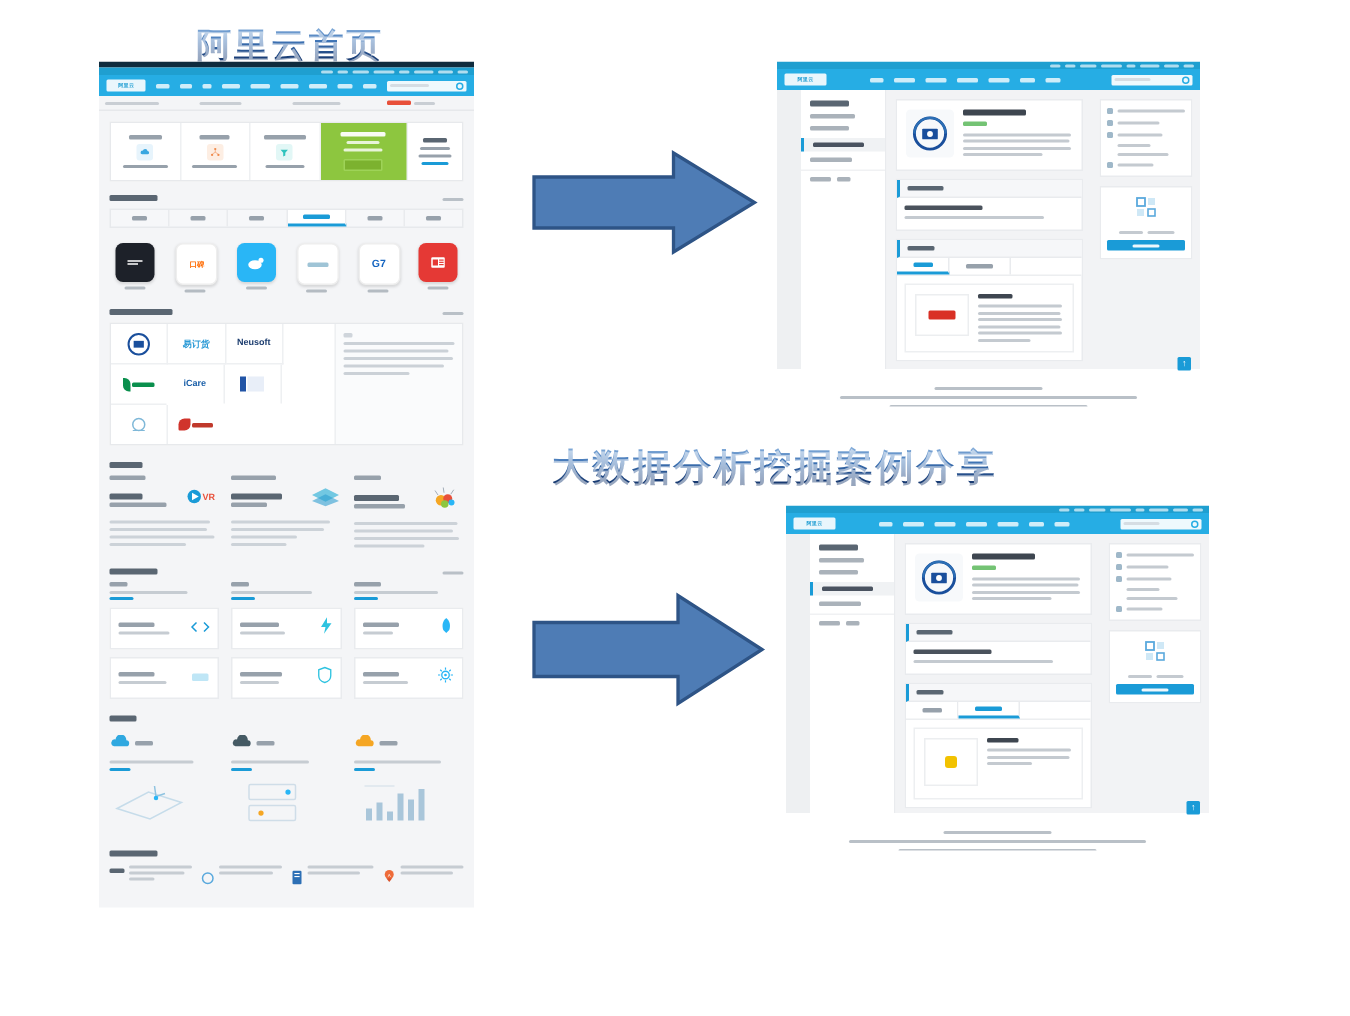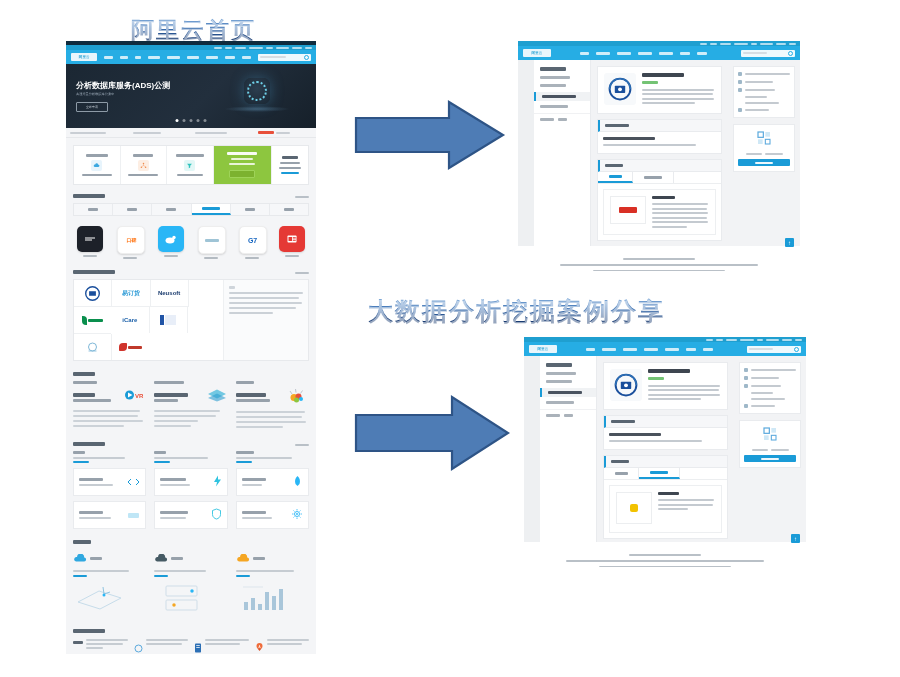--- a/index.html
+++ b/index.html
@@ -206,36 +206,20 @@
       <i class="item" style="width:13px"></i>
       <i class="item" style="width:13px"></i>
       <i class="item" style="width:10px"></i>
       <i class="item" style="width:10px"></i>
       <span class="az-search" style="width:52px;">
         <i style="width:26px;height:2px;background:#d5dde3;border:none;border-radius:1px;"></i>
         <i></i>
       </span>
     </div>
 
-    <div class="hero" style="height:64px;">
-      <h1 style="left:10px;top:16px;font-size:8px;">分析数据库服务(ADS)公测</h1>
-      <div class="sub" style="left:10px;top:28px;font-size:3.2px;">高速海量分析数据库公测中</div>
-      <div class="btn" style="left:10px;top:38px;width:30px;height:8px;font-size:3px;">立即申请</div>
-      <div class="orb" style="right:46px;top:14px;width:26px;height:26px;">
-        <span class="ring"></span>
-      </div>
-      <div class="pedestal" style="right:26px;top:42px;width:66px;"></div>
-      <div class="dots" style="left:50%;transform:translateX(-50%);bottom:6px;">
-        <i class="on"></i>
-          <i></i>
-          <i></i>
-          <i></i>
-          <i></i>
-      </div>
-    </div>
 
     <div class="az-ticker" style="height:9px;">
       <div class="cell">
           <i class="bar" style="width:36px"></i>
         </div>
       <div class="cell">
           <i class="bar" style="width:28px"></i>
         </div>
       <div class="cell">
           <i class="bar" style="width:32px"></i>

